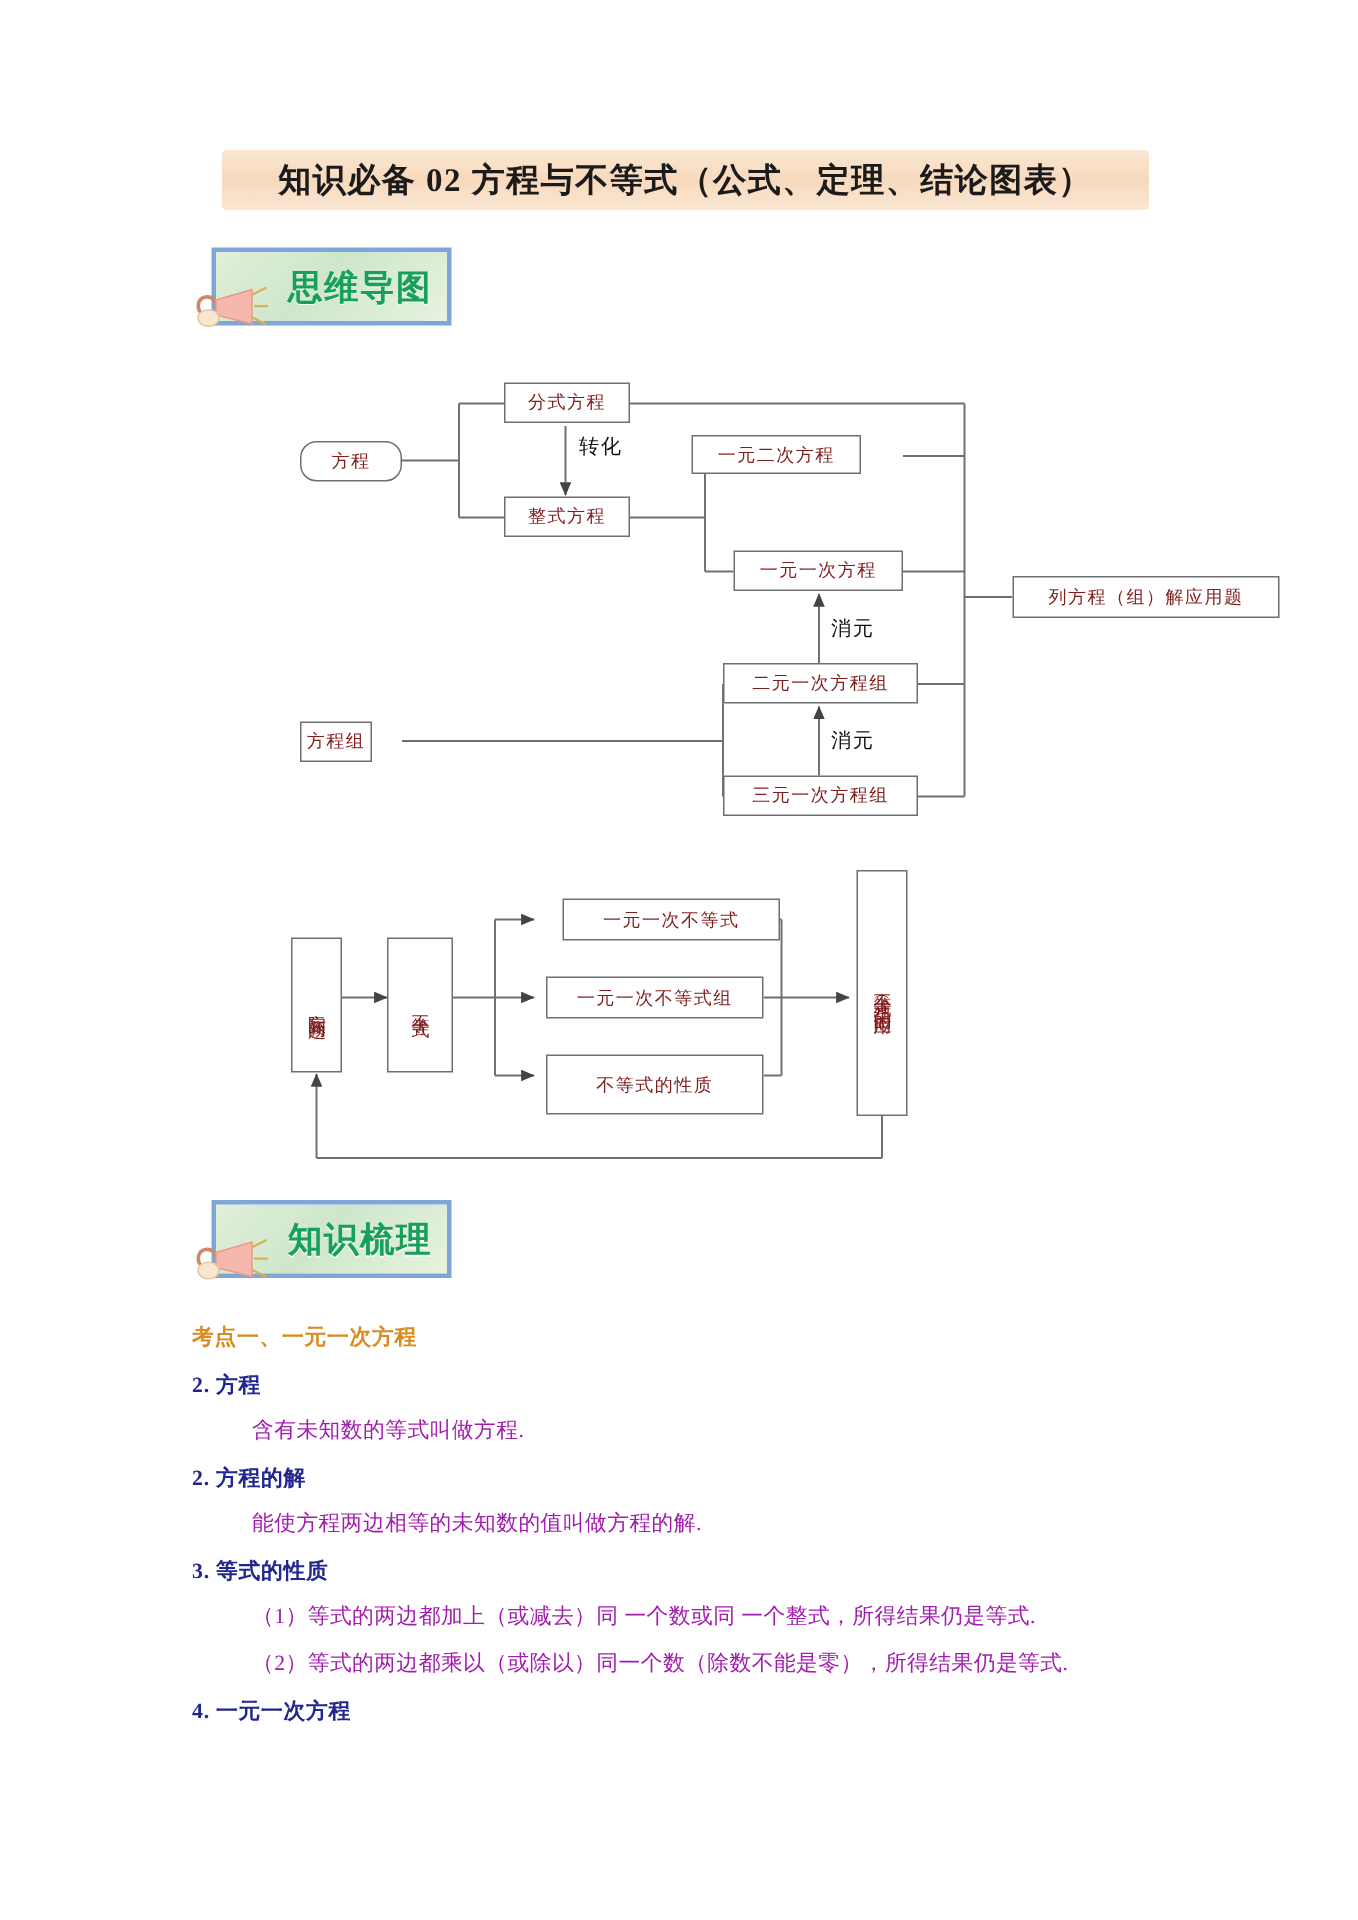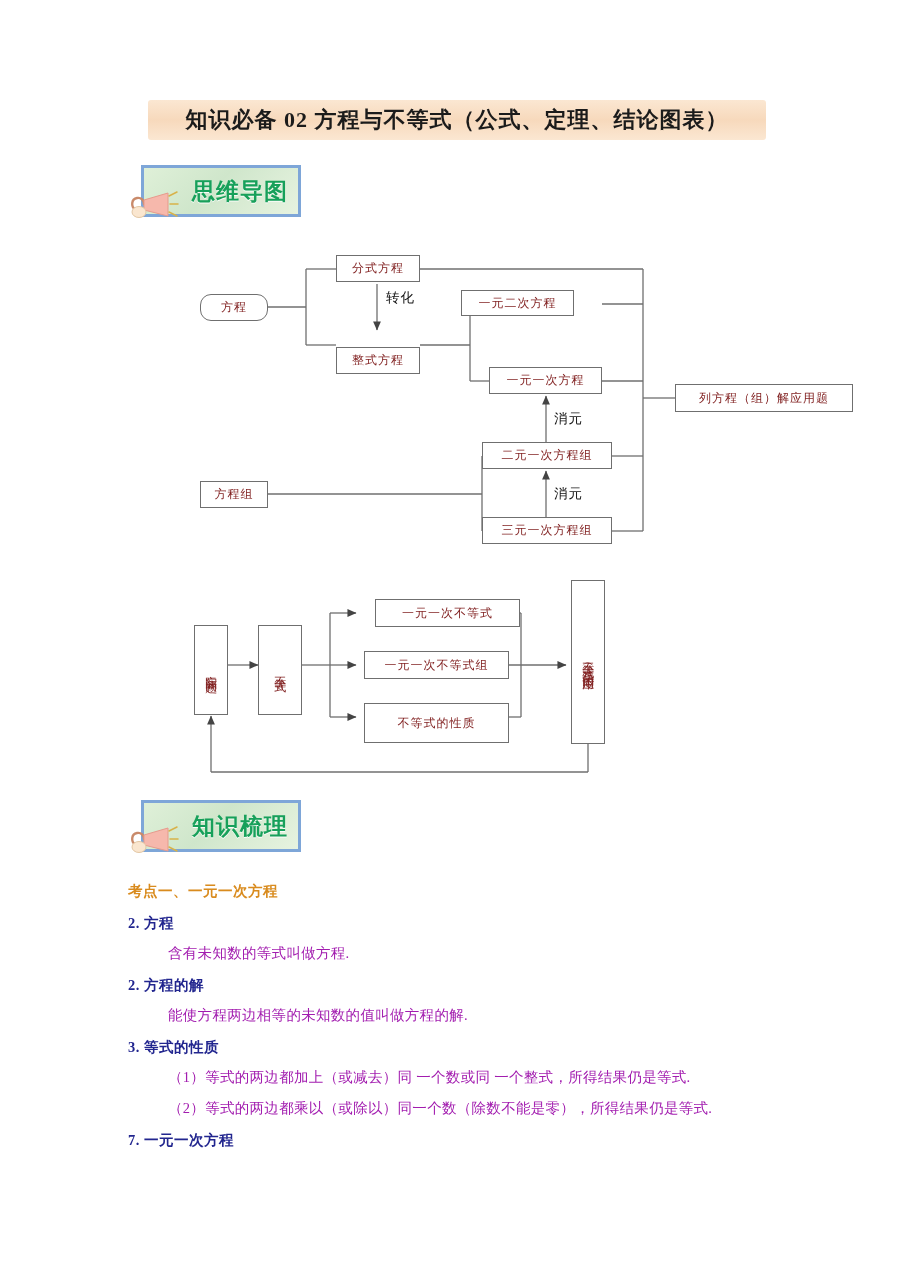--- a/index.html
+++ b/index.html
@@ -190,31 +190,31 @@
       <path d="M482 216 L482 291"></path>
       <path d="M482 216 L489 216"></path>
       <path d="M482 291 L489 291"></path>
     </g>
   </svg>
 
   <div class="nodebox" style="left:200px; top:294px; width:68px; height:27px;border-radius:11px;">方程</div>
 
   <div class="nodebox" style="left:336px; top:255px; width:84px; height:27px;">分式方程</div>
 
-  <div class="nodebox" style="left:336px; top:331px; width:84px; height:27px;margin-top:16px;">整式方程</div>
+  <div class="nodebox" style="left:336px; top:331px; width:84px; height:27px;">整式方程</div>
 
   <div class="nodebox" style="left:461px; top:290px; width:113px; height:26px;">一元二次方程</div>
 
   <div class="nodebox" style="left:489px; top:367px; width:113px; height:27px;">一元一次方程</div>
 
   <div class="nodebox" style="left:482px; top:442px; width:130px; height:27px;">二元一次方程组</div>
 
   <div class="nodebox" style="left:482px; top:517px; width:130px; height:27px;">三元一次方程组</div>
 
-  <div class="nodebox" style="left:200px; top:481px; width:68px; height:27px;">方程组</div>
+  <div class="nodebox" style="left:200px; top:481px; width:48px; height:27px;">方程组</div>
 
   <div class="nodebox" style="left:675px; top:384px; width:178px; height:28px;">列方程（组）解应用题</div>
 
   <div class="edge-label" style="left:386px; top:289px;">转化</div>
   <div class="edge-label" style="left:554px; top:410px;">消元</div>
   <div class="edge-label" style="left:554px; top:485px;">消元</div>
 </div>
 
 <div class="diagram">
   <svg width="905" height="210" viewBox="0 0 905 210" style="position:absolute; left:0; top:578px;">
@@ -272,13 +272,13 @@
 <div class="num-heading" style="left:128px; top:914px;">2. 方程</div>
 <div class="body-line" style="left:168px; top:944px;">含有未知数的等式叫做方程.</div>
 
 <div class="num-heading" style="left:128px; top:976px;">2. 方程的解</div>
 <div class="body-line" style="left:168px; top:1006px;">能使方程两边相等的未知数的值叫做方程的解.</div>
 
 <div class="num-heading" style="left:128px; top:1038px;">3. 等式的性质</div>
 <div class="body-line" style="left:168px; top:1068px;">（1）等式的两边都加上（或减去）同 一个数或同 一个整式，所得结果仍是等式.</div>
 <div class="body-line" style="left:168px; top:1099px;">（2）等式的两边都乘以（或除以）同一个数（除数不能是零），所得结果仍是等式.</div>
 
-<div class="num-heading" style="left:128px; top:1131px;">7. 一元一次方程</div>
+<div class="num-heading" style="left:128px; top:1131px;">4. 一元一次方程</div>
 
 </body></html>

